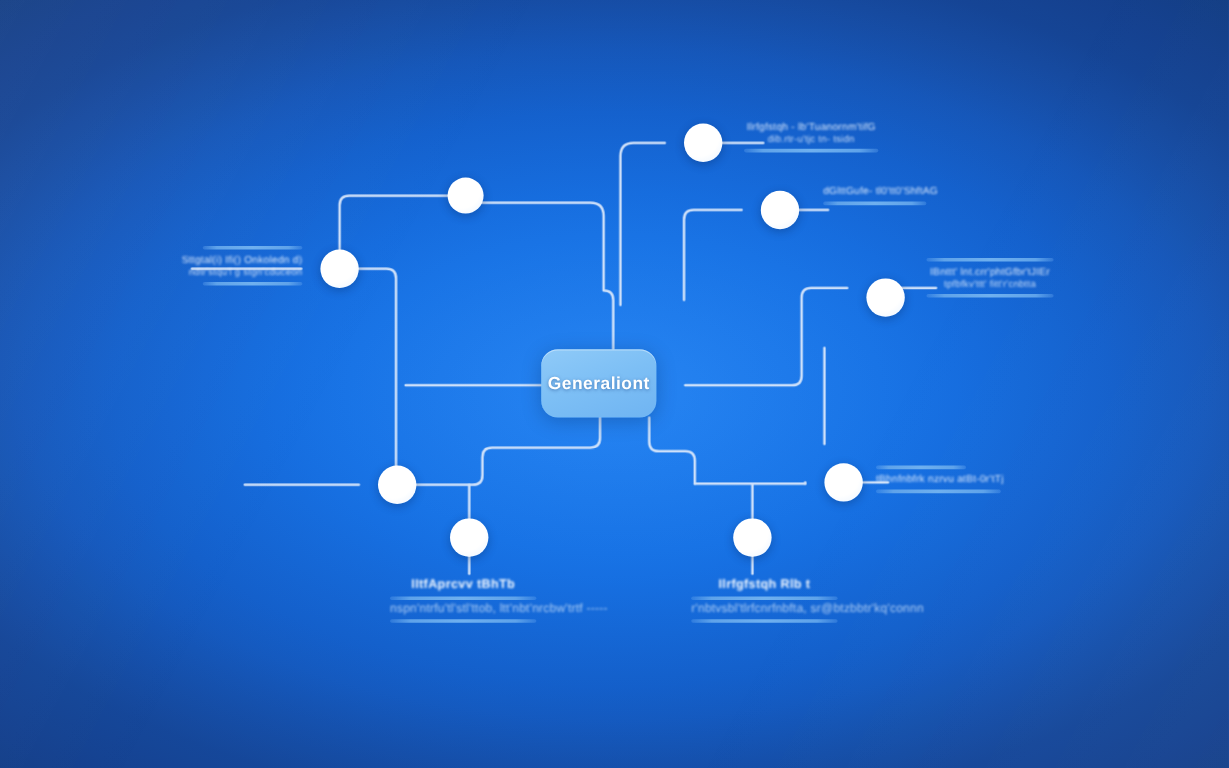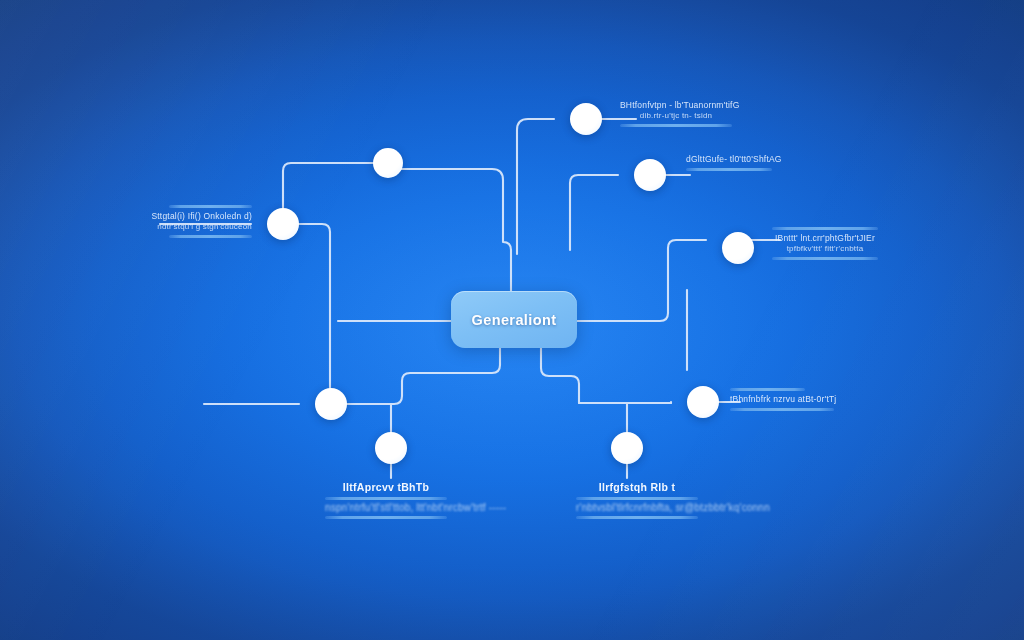--- a/index.html
+++ b/index.html
@@ -126,21 +126,21 @@
 
       <path d="M 627,403 L 627,432" opacity="0"></path>
       <path d="M 627,416 L 627,432" opacity="0"></path>
       <path d="M 627,448 L 627,478"></path>
       <path d="M 627,432 L 627,403"></path>
 
       <path d="M 500,348 L 500,360" opacity="0"></path>
     </g>
   </svg>
 
-  <div class="center-node" style="left:451px;top:291px;width:126px;height:57px;">
+  <div class="center-node" style="left:451px;top:291px;width:96px;height:57px;">
     <span class="ctitle">Generaliont</span>
   </div>
 
   <div class="dot" style="left:373px;top:148px;width:30px;height:30px;"></div>
   <div class="dot" style="left:267px;top:208px;width:32px;height:32px;"></div>
   <div class="dot" style="left:570px;top:103px;width:32px;height:32px;"></div>
   <div class="dot" style="left:634px;top:159px;width:32px;height:32px;"></div>
   <div class="dot" style="left:722px;top:232px;width:32px;height:32px;"></div>
   <div class="dot" style="left:315px;top:388px;width:32px;height:32px;"></div>
   <div class="dot" style="left:375px;top:432px;width:32px;height:32px;"></div>
@@ -148,31 +148,31 @@
   <div class="dot" style="left:687px;top:386px;width:32px;height:32px;"></div>
 
   <div class="label ta-r" style="left:146px;top:202px;width:106px;">
     <div class="rule mid"></div>
     <div class="txt">Sttgtal(i) Ifi() Onkoledn d)</div>
     <div class="txt t2">ndtr'stqu'l g stgn'cduceon</div>
     <div class="rule mid"></div>
   </div>
 
   <div class="label ta-c" style="left:620px;top:100px;width:112px;">
-    <div class="txt">BHtfonfvtpn - lb'Tuanornm'tifG</div>
+    <div class="txt">Ilrfgfstqh - lb'Tuanornm'tifG</div>
     <div class="txt t2">dib.rtr-u'tjc tn- tsidn</div>
     <div class="rule" style="width:100%;"></div>
   </div>
 
   <div class="label ta-c" style="left:686px;top:154px;width:86px;">
     <div class="txt">dGlttGufe- tl0'tt0'ShftAG</div>
     <div class="rule" style="width:100%;"></div>
   </div>
 
-  <div class="label ta-c" style="left:772px;top:224px;width:106px;">
+  <div class="label ta-c" style="left:772px;top:212px;width:106px;">
     <div class="rule" style="width:100%;"></div>
     <div class="txt">IBnttt' lnt.crr'phtGfbr'tJIEr</div>
     <div class="txt t2">tpfbfkv'ttt' fitt'r'cnbtta</div>
     <div class="rule" style="width:100%;"></div>
   </div>
 
 
   <div class="label ta-c" style="left:730px;top:385px;width:104px;">
     <div class="rule" style="width:72%;margin-left:0;margin-right:auto;"></div>
     <div class="txt">tBhnfnbfrk nzrvu atBt-0r'tTj</div>

